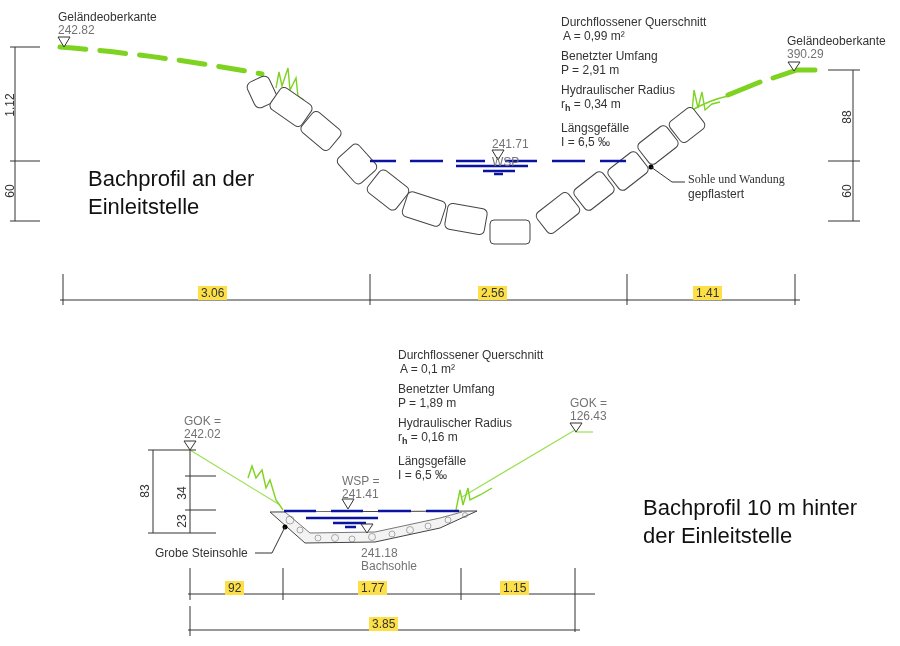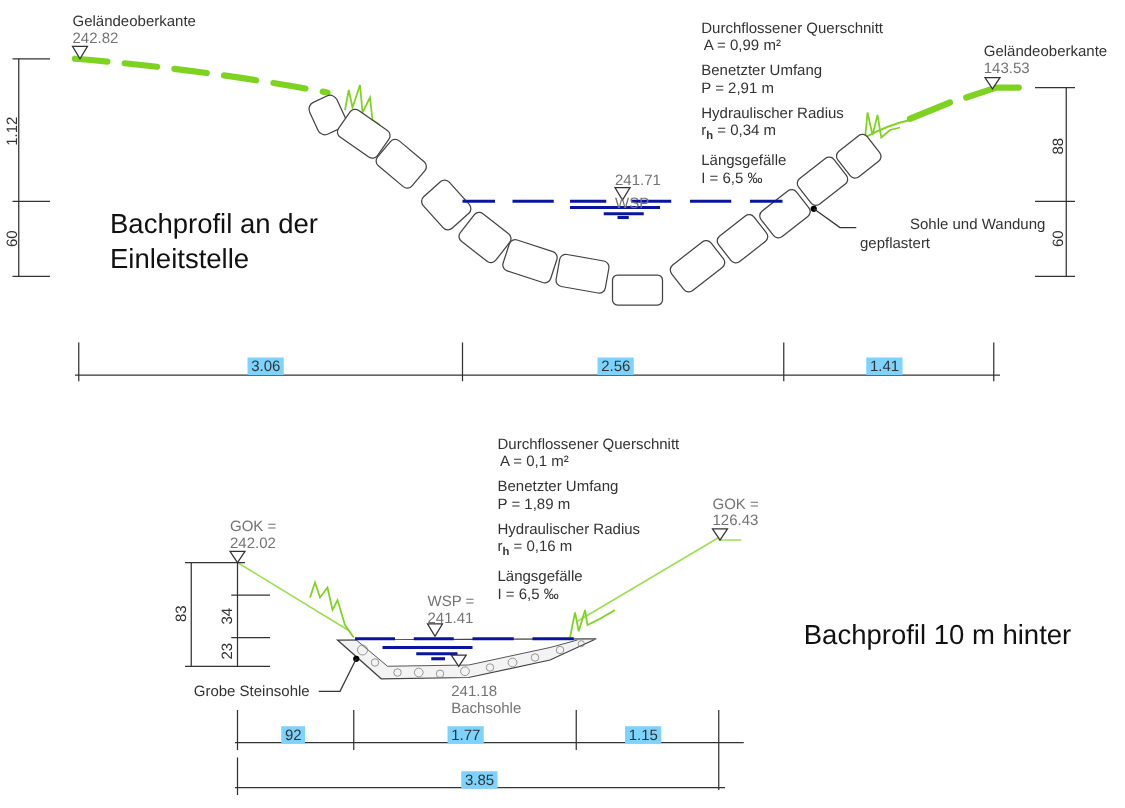--- a/index.html
+++ b/index.html
@@ -3,21 +3,21 @@
 <meta charset="utf-8">
 <style>
   html, body { margin: 0; padding: 0; background: #ffffff; }
   body { width: 900px; height: 646px; position: relative; overflow: hidden;
          font-family: "Liberation Sans", sans-serif; color: #222; }
   svg { position: absolute; left: 0; top: 0; }
   .t { position: absolute; white-space: nowrap; font-family: "Liberation Sans", sans-serif; }
   .sm { font-size: 12px; color: #333; line-height: 13px; }
   .md { font-size: 12px; color: #737373; line-height: 14px; }
   .big { font-size: 22px; color: #111; line-height: 28px; }
-  .dim { font-size: 12px; color: #333; background: #7dd3fc; padding: 0 3px; }
+  .dim { font-size: 12px; color: #333; background: #fde047; padding: 0 3px; }
   .vdim { font-size: 12px; color: #333; transform: rotate(-90deg); transform-origin: center; }
   .info div { font-size: 12px; color: #333; line-height: 14px; }
   .info .gap { height: 6px; }
   sub { font-size: 9px; font-weight: bold; }
 </style>
 </head>
 <body>
 
 <svg width="900" height="646" viewBox="0 0 900 646">
 
@@ -162,40 +162,40 @@
     <line x1="575" y1="568" x2="575" y2="632"></line>
     <line x1="188" y1="630" x2="580" y2="630"></line>
     <line x1="190" y1="606" x2="190" y2="636"></line>
   </g>
 </svg>
 
 <div class="t sm" style="left:58px;top:11px;">Geländeoberkante</div>
 <div class="t md" style="left:58px;top:23px;">242.82</div>
 
 <div class="t sm" style="left:787px;top:35px;">Geländeoberkante</div>
-<div class="t md" style="left:787px;top:47px;">143.53</div>
+<div class="t md" style="left:787px;top:47px;">390.29</div>
 
 <div class="t md" style="left:492px;top:123px;margin-top:32px;">WSP</div>
 <div class="t md" style="left:492px;top:137px;">241.71</div>
 
 <div class="t info" style="left:561px;top:15px;">
   <div>Durchflossener Querschnitt</div>
   <div style="padding-left:2px">A = 0,99 m²</div>
   <div class="gap"></div>
   <div>Benetzter Umfang</div>
   <div>P = 2,91 m</div>
   <div class="gap"></div>
   <div>Hydraulischer Radius</div>
   <div><span>r</span><sub>h</sub><span> = 0,34 m</span></div>
   <div class="gap"></div>
   <div>Längsgefälle</div>
   <div>I = 6,5 ‰</div>
 </div>
 
-<div class="t sm" style="left:728px;top:173px;">Sohle und Wandung</div>
+<div class="t sm" style="left:688px;top:173px;font-family:Liberation Serif, serif;">Sohle und Wandung</div>
 <div class="t sm" style="left:688px;top:188px;">gepflastert</div>
 
 <div class="t big" style="left:88px;top:165px;">
   <div>Bachprofil an der</div>
   <div>Einleitstelle</div>
 </div>
 
 <div class="t vdim" style="left:-2px;top:98px;">1.12</div>
 <div class="t vdim" style="left:3px;top:184px;">60</div>
 <div class="t vdim" style="left:840px;top:110px;">88</div>
@@ -228,20 +228,21 @@
   <div><span>r</span><sub>h</sub><span> = 0,16 m</span></div>
   <div class="gap"></div>
   <div>Längsgefälle</div>
   <div>I = 6,5 ‰</div>
 </div>
 
 <div class="t sm" style="left:155px;top:547px;">Grobe Steinsohle</div>
 
 <div class="t big" style="left:612px;top:494px;margin-left:31px;">
   <div>Bachprofil 10 m hinter</div>
+  <div>der Einleitstelle</div>
 </div>
 
 <div class="t vdim" style="left:138px;top:484px;">83</div>
 <div class="t vdim" style="left:175px;top:486px;">34</div>
 <div class="t vdim" style="left:175px;top:514px;">23</div>
 
 <div class="t dim" style="left:225px;top:581px;">92</div>
 <div class="t dim" style="left:358px;top:581px;">1.77</div>
 <div class="t dim" style="left:500px;top:581px;">1.15</div>
 <div class="t dim" style="left:369px;top:617px;">3.85</div>

